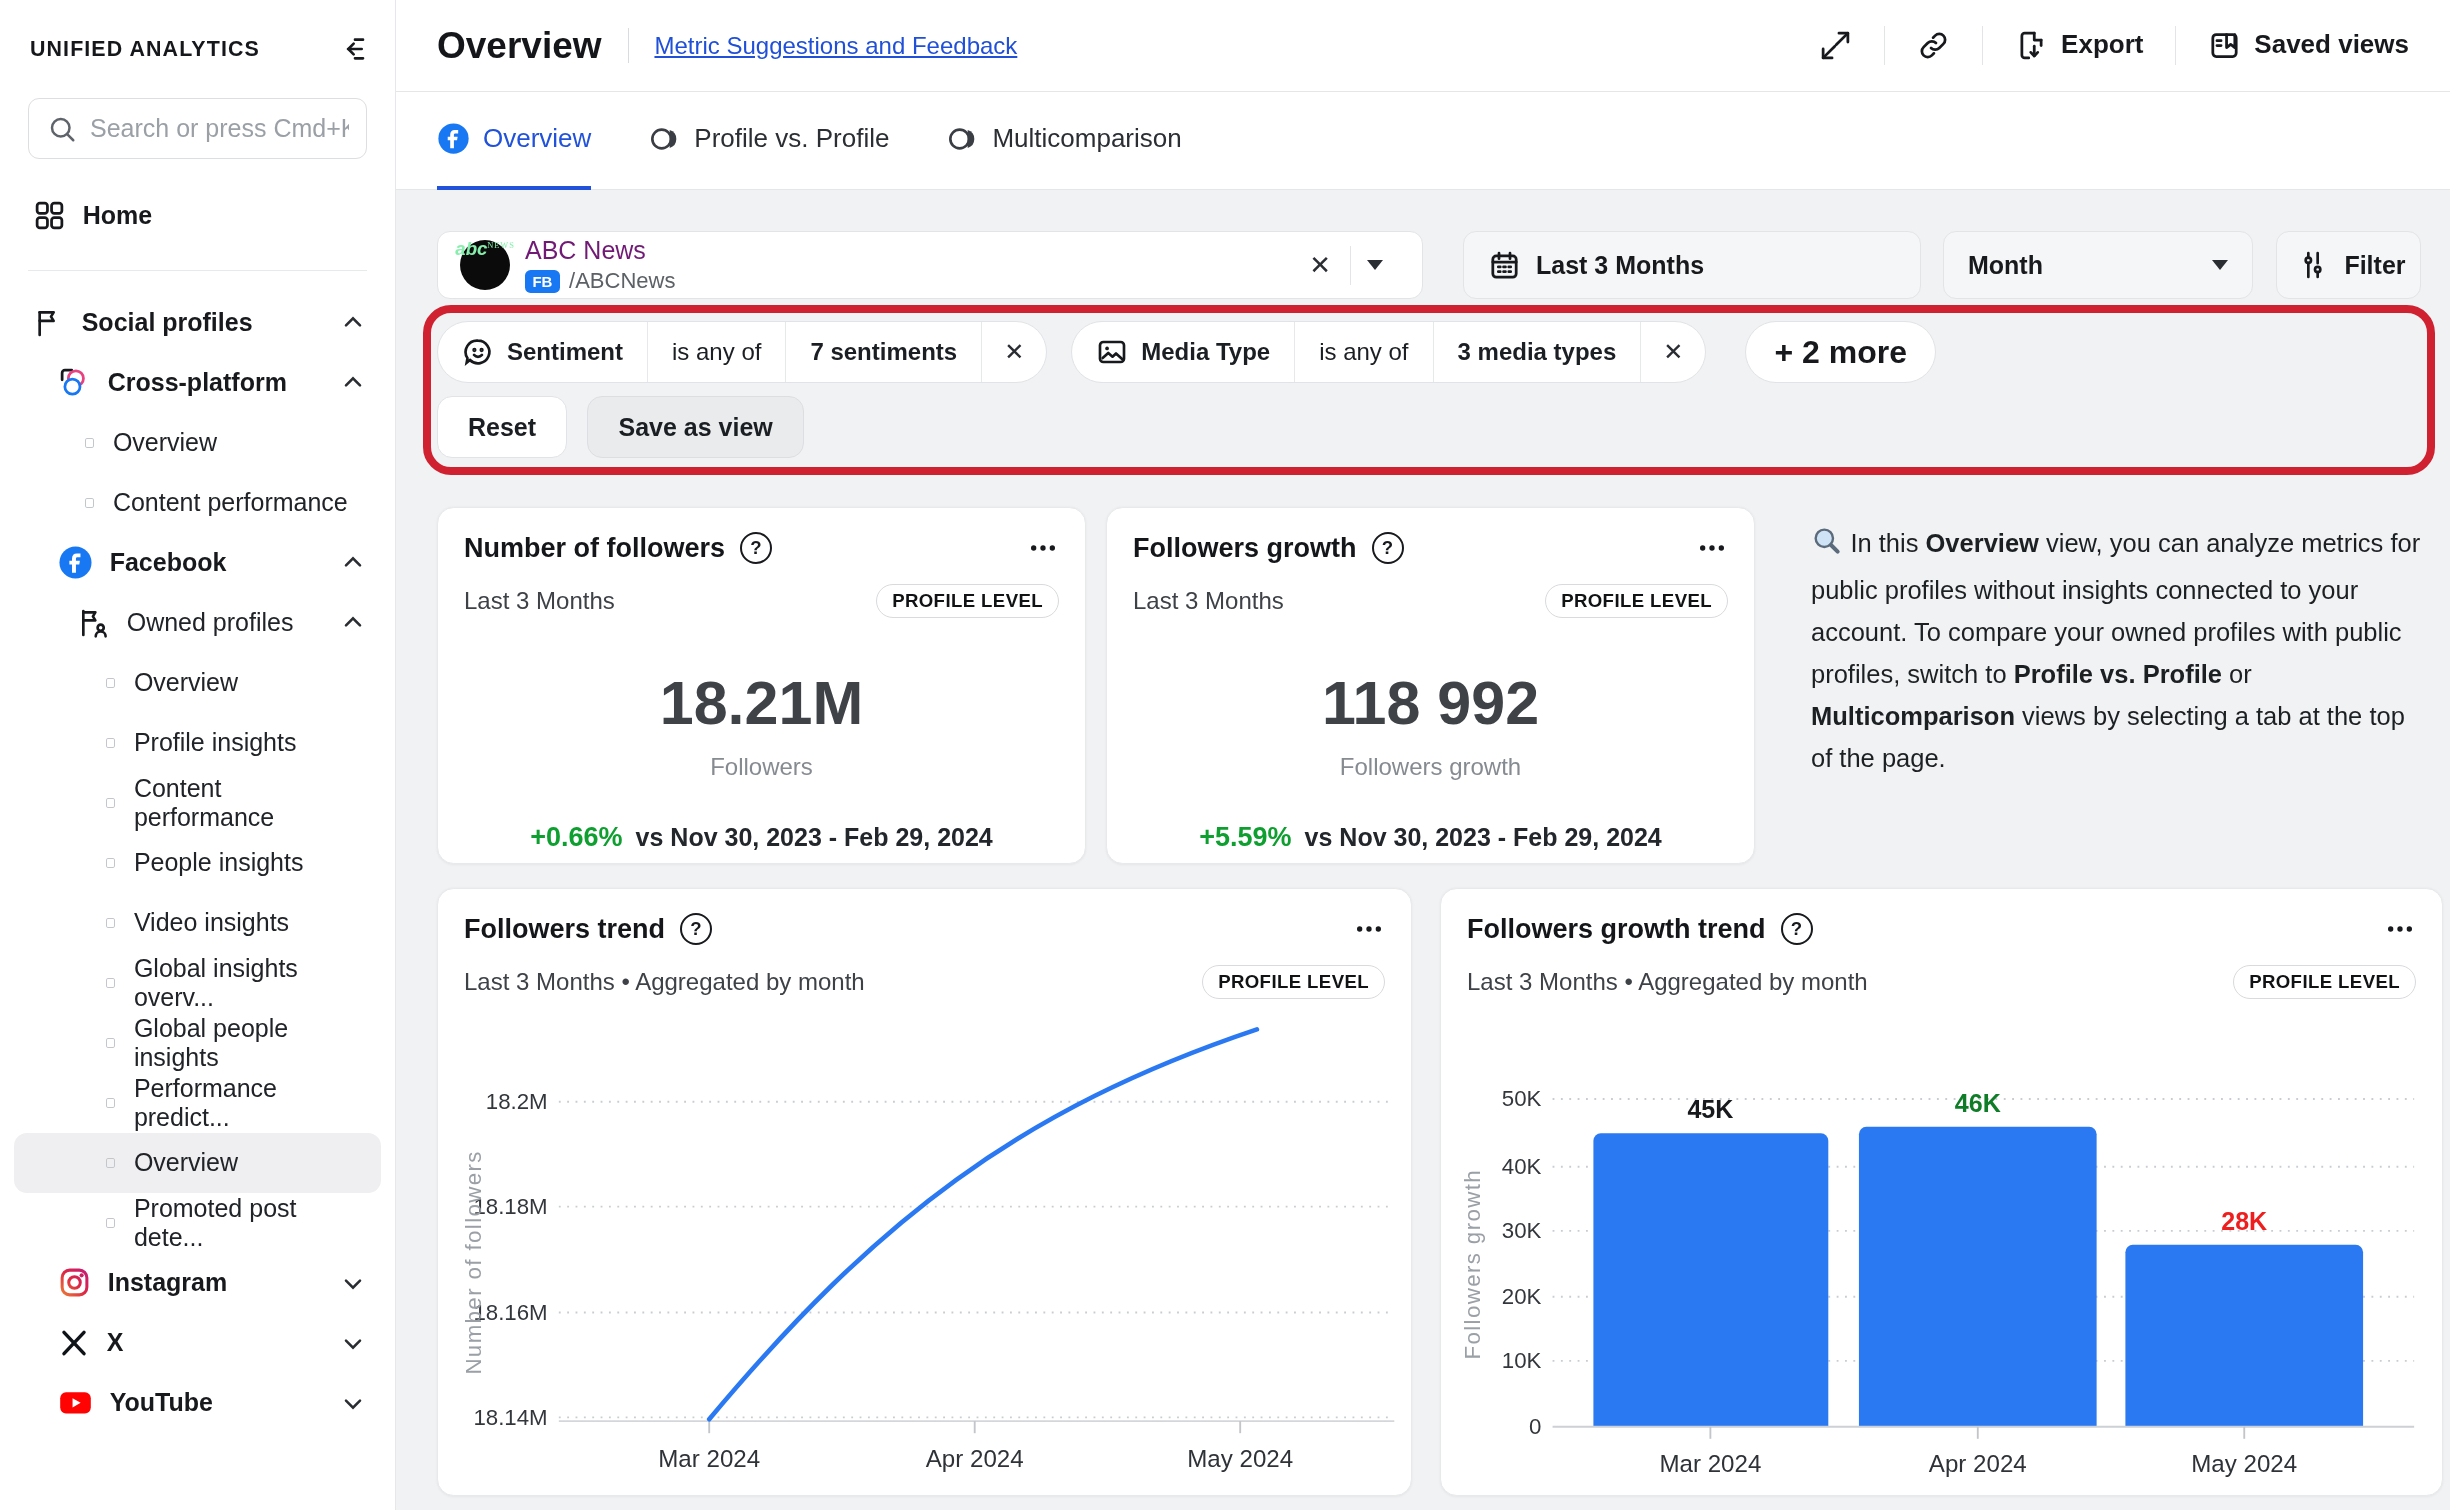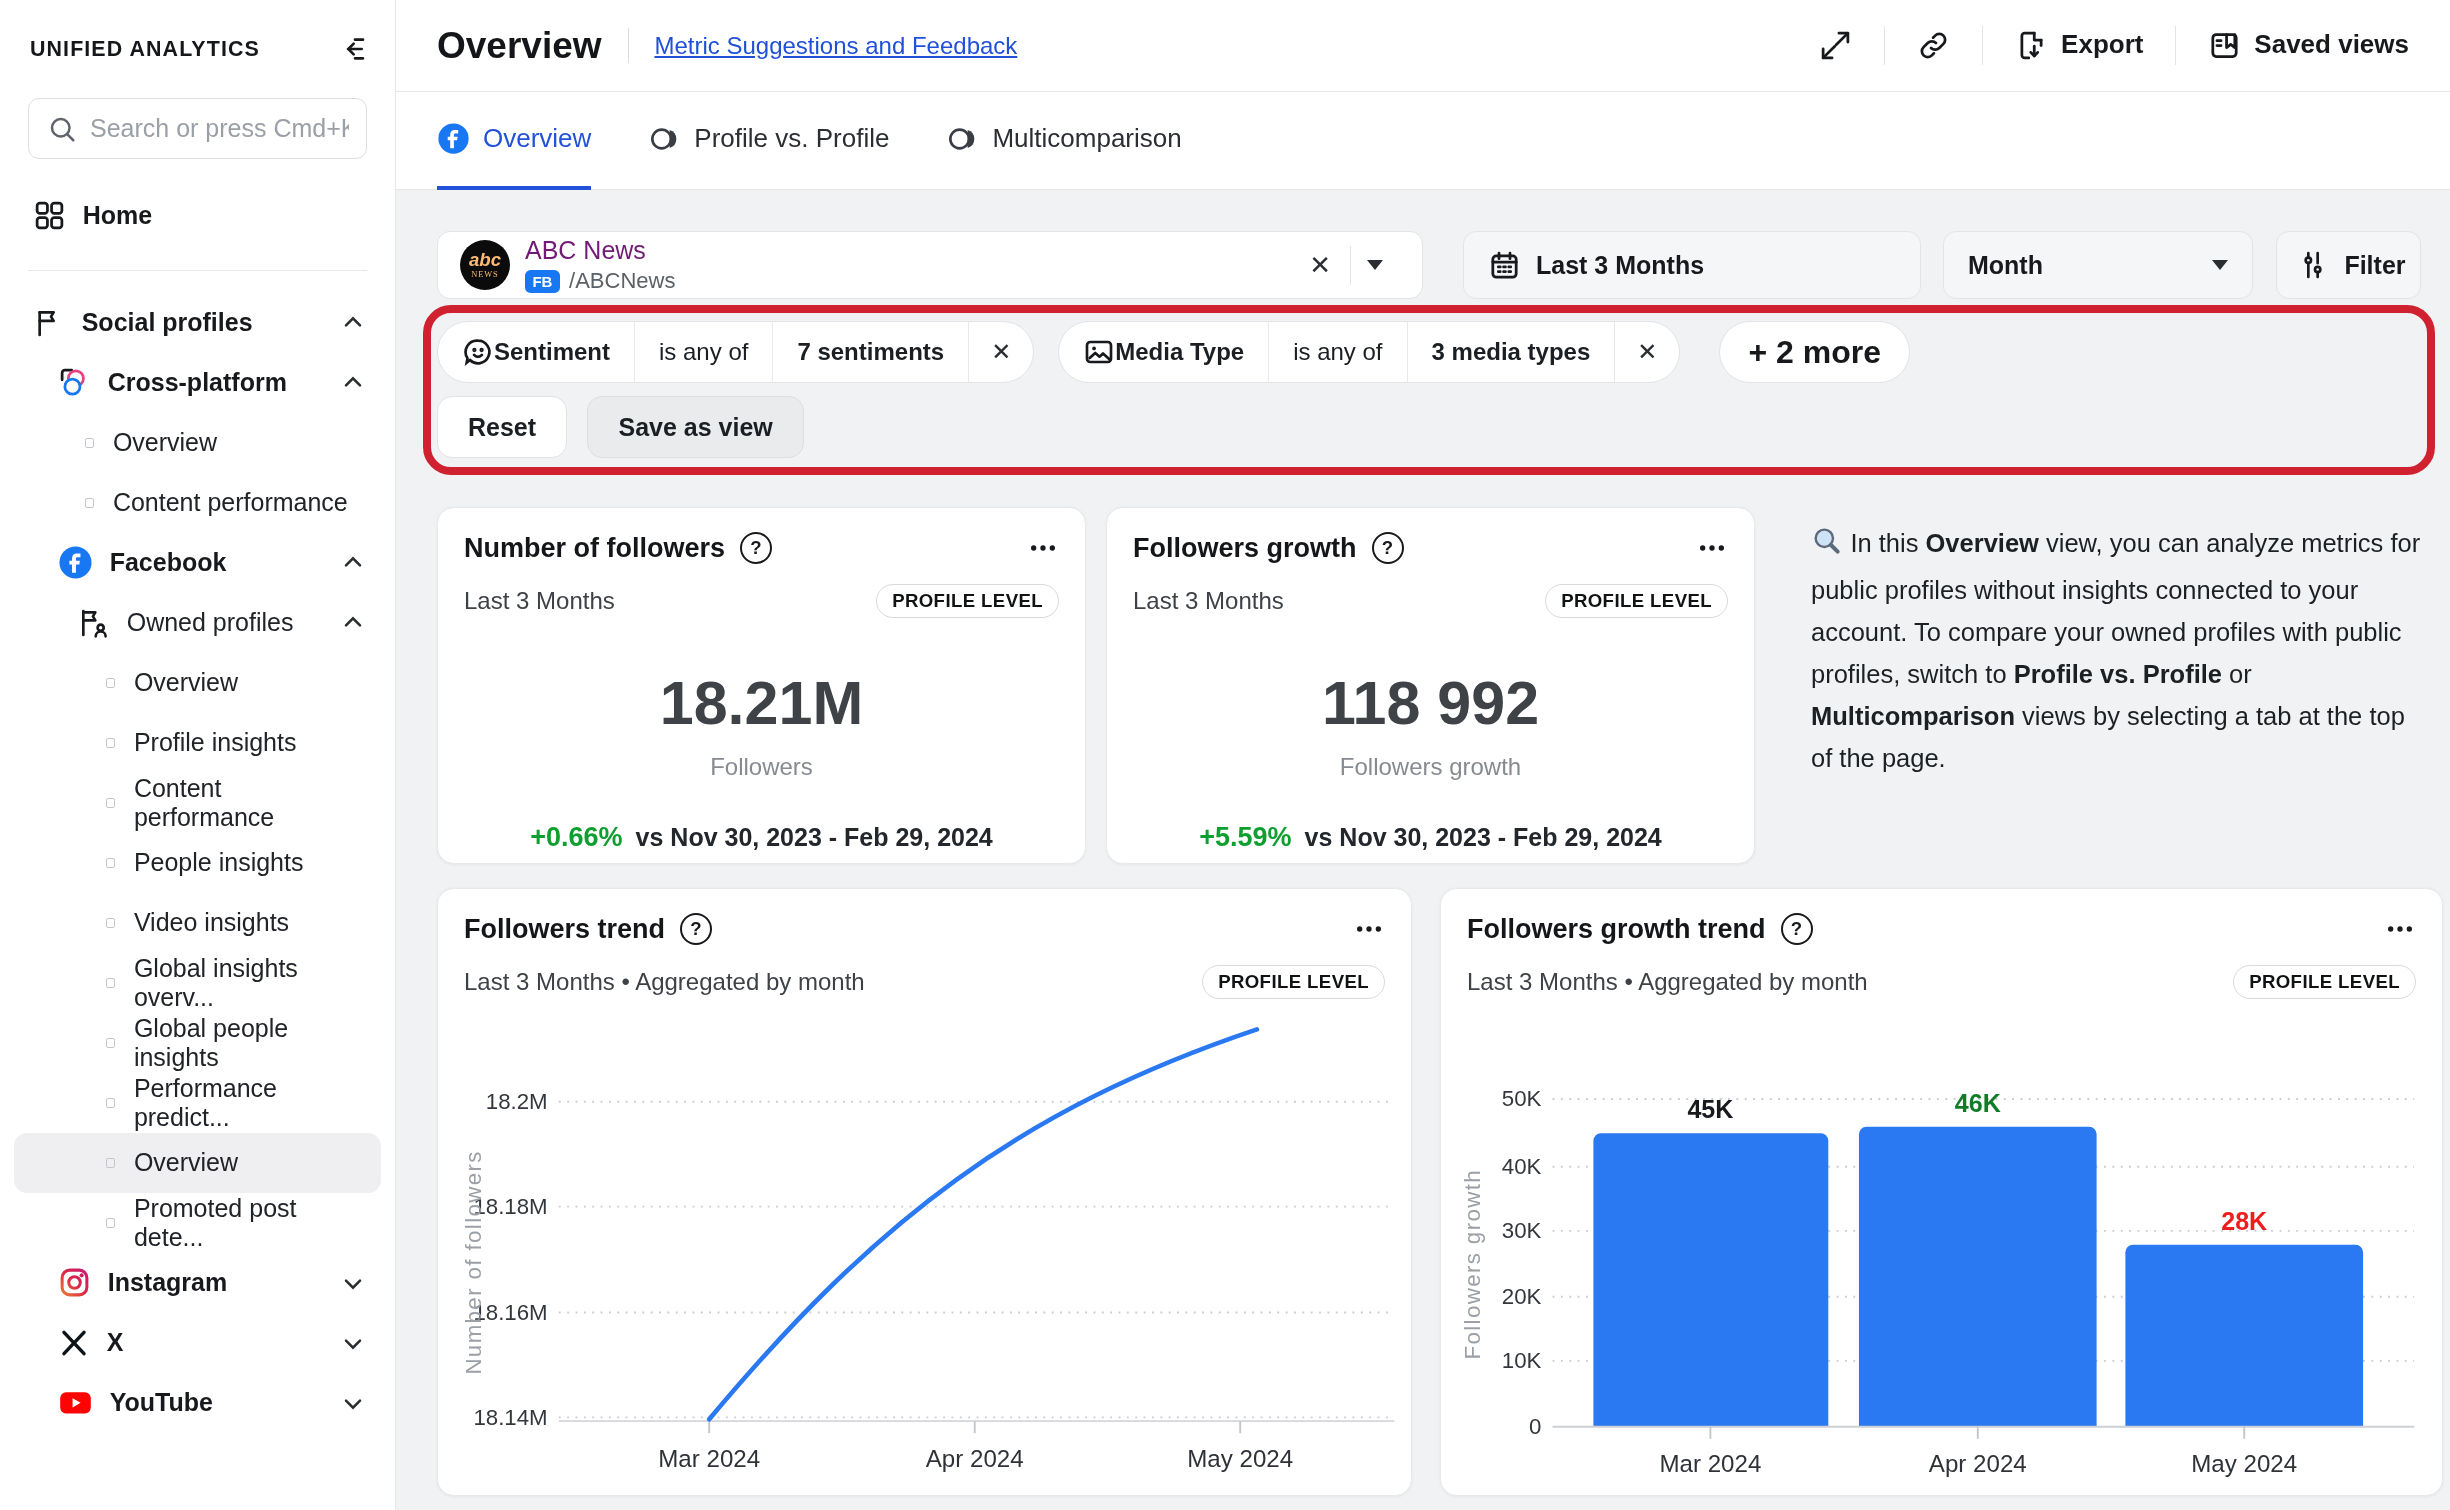--- a/index.html
+++ b/index.html
@@ -45,42 +45,42 @@
 
   
   .tabbar { height:98px; background:#fff; border-bottom:0.9px solid #e5e6e8; display:flex; align-items:stretch; padding-left:41px; }
   .tab { display:flex; align-items:center; gap:13px; margin-right:58px; font-size:26px; color:#2b2e33; cursor:pointer; border-bottom:4.6px solid transparent; margin-bottom:-0.9px; }
   .tab.active { color:#2152d9; border-bottom-color:#2152d9; font-weight:500; }
 
   
   .content { position:relative; height:1320px; background:#f1f2f4; }
 
   .profile-box { position:absolute; left:41px; top:41px; width:986px; height:68px; background:#fff; border:1.4px solid #e2e4e6; border-radius:13px; display:flex; align-items:center; padding:0 22px; cursor:pointer; }
-  .abc-logo { width:50px; height:50px; border-radius:50%; background:#0b0b0c; color:#fdba74; display:flex; flex-direction:column; align-items:center; justify-content:center; line-height:1; flex:none; }
+  .abc-logo { width:50px; height:50px; border-radius:50%; background:#0b0b0c; color:#86efac; display:flex; flex-direction:row; align-items:flex-start; justify-content:center; line-height:1; flex:none; }
   .abc-logo .l1 { font-size:18.6px; font-weight:700; font-style:italic; }
   .abc-logo .l2 { font-size:8.4px; letter-spacing:0.9px; margin-top:1.9px; font-family:"Liberation Serif",serif; }
   .profile-meta { margin-left:15px; display:flex; flex-direction:column; gap:3.7px; }
   .profile-name { font-size:25px; font-weight:400; color:#701a75; }
   .profile-handle-row { display:flex; align-items:center; gap:9.3px; }
   .fb-badge { background:#1877F2; color:#fff; font-size:15px; font-weight:700; border-radius:5.6px; padding:2.8px 7.4px; }
   .profile-handle { font-size:22px; color:#5c6166; }
   .profile-right { margin-left:auto; display:flex; align-items:center; }
   .close-x { font-size:26px; color:#2a2d31; padding:0 18.6px; cursor:pointer; }
   .vsep { width:0.9px; height:39px; background:#e3e4e6; }
   .caret { width:0; height:0; border-left:8.4px solid transparent; border-right:8.4px solid transparent; border-top:10.2px solid #2a2d31; margin:0 16.7px; }
 
   .tool-btn { position:absolute; top:41px; height:68px; background:#f5f6f7; border:1.4px solid #e2e4e6; border-radius:13px; display:flex; align-items:center; padding:0 24px; font-size:25px; font-weight:700; color:#17191c; cursor:pointer; }
   .tool-btn .ic { margin-right:15px; }
 
   .annotation { position:absolute; left:27px; top:115px; width:2012px; height:170px; border:8.4px solid #cf2130; border-radius:28px; pointer-events:none; z-index:5; }
 
   .chips-row { position:absolute; left:41px; top:131px; height:62px; display:flex; align-items:stretch; }
   .chip { display:inline-flex; background:#fff; border:1.4px solid #e1e3e6; border-radius:928px; overflow:hidden; align-items:stretch; }
   .chip + .chip { margin-left:24px; }
-  .seg { display:flex; align-items:center; padding:0 24px; font-size:24px; font-weight:600; color:#1b1e22; }
+  .seg { display:flex; align-items:center; padding:0 24px; font-size:24px; font-weight:600; color:#1b1e22; gap:13px; }
   .seg + .seg { border-left:1.4px solid #e7e8ea; }
   .seg.op { font-weight:500; }
   .seg.x { padding:0 22px; font-size:24px; color:#2a2d31; cursor:pointer; }
   .more-pill { display:flex; align-items:center; margin-left:39px; background:#fff; border:1.4px solid #e1e3e6; border-radius:928px; padding:0 28px; font-size:32px; font-weight:600; cursor:pointer; }
 
   .btns-row { position:absolute; left:41px; top:206px; height:62px; display:flex; gap:20.4px; }
   .btn { display:flex; align-items:center; padding:0 30px; border-radius:15px; font-size:25px; font-weight:700; color:#1b1e22; cursor:pointer; border:1.4px solid #e1e3e6; background:#fff; }
   .btn.filled { background:#e9ebed; border-color:#dcdfe2; }
 
   .card { position:absolute; background:#fff; border:0.9px solid #e7e9eb; border-radius:16.7px; box-shadow:0 0.9px 2.8px rgba(20,22,26,0.05); }

